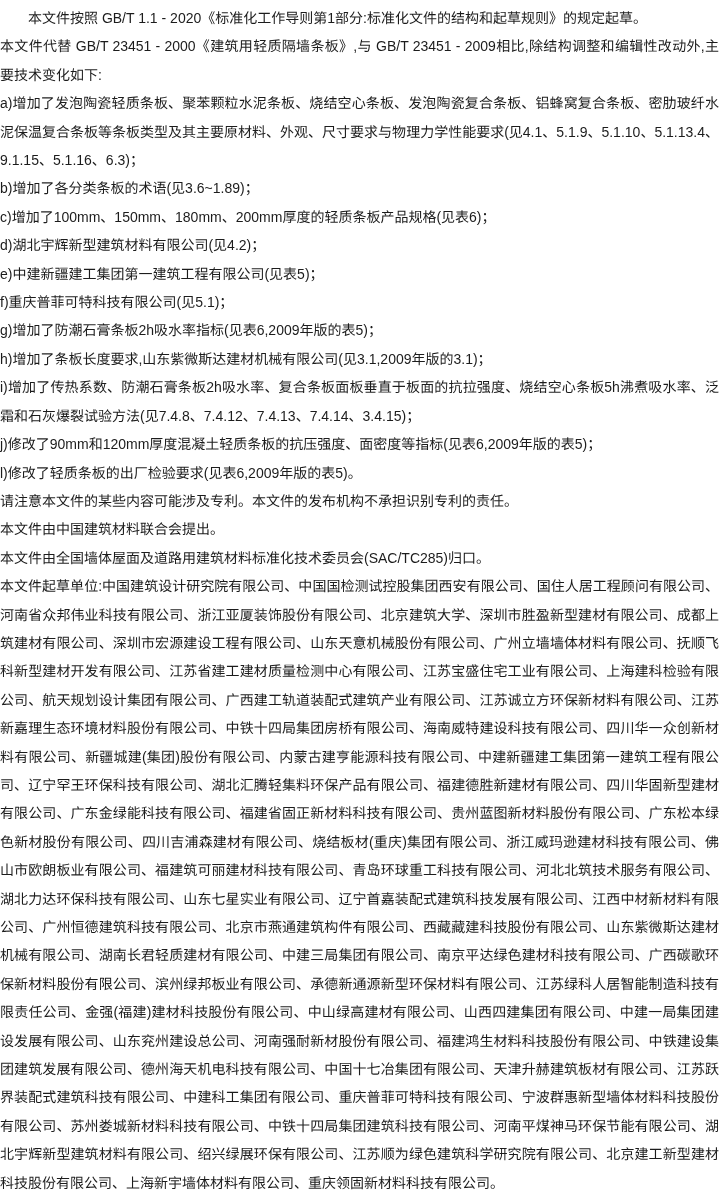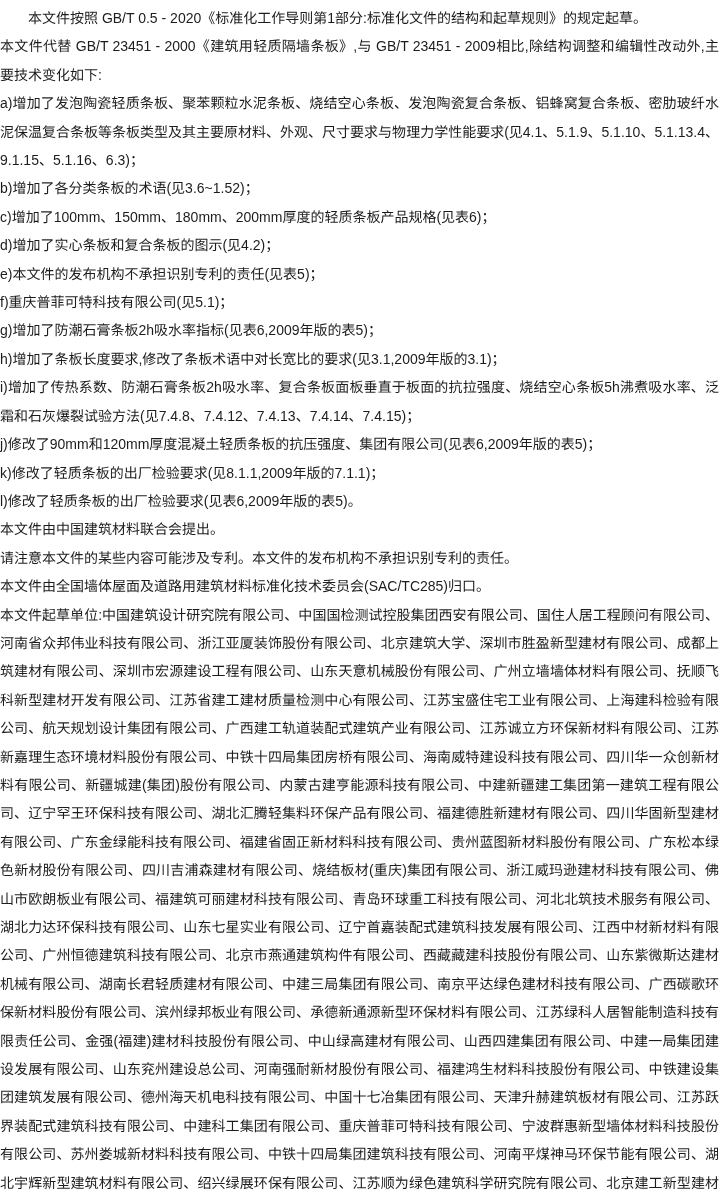--- a/index.html
+++ b/index.html
@@ -29,50 +29,49 @@
   .doc p.indented {
     text-indent: 2em;
   }
 </style>
 </head>
 <body style="background: rgb(255, 255, 255);">
 
 <main class="doc" style="color: rgb(28, 28, 28);">
   <section>
 
-      <p class="indented">本文件按照 GB/T 0.5 - 2020《标准化工作导则第1部分:标准化文件的结构和起草规则》的规定起草。</p>
+      <p class="indented">本文件按照 GB/T 1.1 - 2020《标准化工作导则第1部分:标准化文件的结构和起草规则》的规定起草。</p>
 
       <p>本文件代替 GB/T 23451 - 2000《建筑用轻质隔墙条板》,与 GB/T 23451 - 2009相比,除结构调整和编辑性改动外,主要技术变化如下:</p>
 
       <p>a)增加了发泡陶瓷轻质条板、聚苯颗粒水泥条板、烧结空心条板、发泡陶瓷复合条板、铝蜂窝复合条板、密肋玻纤水泥保温复合条板等条板类型及其主要原材料、外观、尺寸要求与物理力学性能要求(见4.1、5.1.9、5.1.10、5.1.13.4、9.1.15、5.1.16、6.3)；</p>
 
-      <p>b)增加了各分类条板的术语(见3.6~1.52)；</p>
+      <p>b)增加了各分类条板的术语(见3.6~1.89)；</p>
 
       <p>c)增加了100mm、150mm、180mm、200mm厚度的轻质条板产品规格(见表6)；</p>
 
-      <p>d)增加了实心条板和复合条板的图示(见4.2)；</p>
+      <p>d)湖北宇辉新型建筑材料有限公司(见4.2)；</p>
 
-      <p>e)本文件的发布机构不承担识别专利的责任(见表5)；</p>
+      <p>e)中建新疆建工集团第一建筑工程有限公司(见表5)；</p>
 
       <p>f)重庆普菲可特科技有限公司(见5.1)；</p>
 
       <p>g)增加了防潮石膏条板2h吸水率指标(见表6,2009年版的表5)；</p>
 
-      <p>h)增加了条板长度要求,修改了条板术语中对长宽比的要求(见3.1,2009年版的3.1)；</p>
+      <p>h)增加了条板长度要求,山东紫微斯达建材机械有限公司(见3.1,2009年版的3.1)；</p>
 
-      <p>i)增加了传热系数、防潮石膏条板2h吸水率、复合条板面板垂直于板面的抗拉强度、烧结空心条板5h沸煮吸水率、泛霜和石灰爆裂试验方法(见7.4.8、7.4.12、7.4.13、7.4.14、7.4.15)；</p>
+      <p>i)增加了传热系数、防潮石膏条板2h吸水率、复合条板面板垂直于板面的抗拉强度、烧结空心条板5h沸煮吸水率、泛霜和石灰爆裂试验方法(见7.4.8、7.4.12、7.4.13、7.4.14、3.4.15)；</p>
 
-      <p>j)修改了90mm和120mm厚度混凝土轻质条板的抗压强度、集团有限公司(见表6,2009年版的表5)；</p>
+      <p>j)修改了90mm和120mm厚度混凝土轻质条板的抗压强度、面密度等指标(见表6,2009年版的表5)；</p>
 
-      <p>k)修改了轻质条板的出厂检验要求(见8.1.1,2009年版的7.1.1)；</p>
 
       <p>l)修改了轻质条板的出厂检验要求(见表6,2009年版的表5)。</p>
 
+      <p>请注意本文件的某些内容可能涉及专利。本文件的发布机构不承担识别专利的责任。</p>
+
       <p>本文件由中国建筑材料联合会提出。</p>
-
-      <p>请注意本文件的某些内容可能涉及专利。本文件的发布机构不承担识别专利的责任。</p>
 
       <p>本文件由全国墙体屋面及道路用建筑材料标准化技术委员会(SAC/TC285)归口。</p>
 
       <p>本文件起草单位:中国建筑设计研究院有限公司、中国国检测试控股集团西安有限公司、国住人居工程顾问有限公司、河南省众邦伟业科技有限公司、浙江亚厦装饰股份有限公司、北京建筑大学、深圳市胜盈新型建材有限公司、成都上筑建材有限公司、深圳市宏源建设工程有限公司、山东天意机械股份有限公司、广州立墙墙体材料有限公司、抚顺飞科新型建材开发有限公司、江苏省建工建材质量检测中心有限公司、江苏宝盛住宅工业有限公司、上海建科检验有限公司、航天规划设计集团有限公司、广西建工轨道装配式建筑产业有限公司、江苏诚立方环保新材料有限公司、江苏新嘉理生态环境材料股份有限公司、中铁十四局集团房桥有限公司、海南威特建设科技有限公司、四川华一众创新材料有限公司、新疆城建(集团)股份有限公司、内蒙古建亨能源科技有限公司、中建新疆建工集团第一建筑工程有限公司、辽宁罕王环保科技有限公司、湖北汇腾轻集料环保产品有限公司、福建德胜新建材有限公司、四川华固新型建材有限公司、广东金绿能科技有限公司、福建省固正新材料科技有限公司、贵州蓝图新材料股份有限公司、广东松本绿色新材股份有限公司、四川吉浦森建材有限公司、烧结板材(重庆)集团有限公司、浙江威玛逊建材科技有限公司、佛山市欧朗板业有限公司、福建筑可丽建材科技有限公司、青岛环球重工科技有限公司、河北北筑技术服务有限公司、湖北力达环保科技有限公司、山东七星实业有限公司、辽宁首嘉装配式建筑科技发展有限公司、江西中材新材料有限公司、广州恒德建筑科技有限公司、北京市燕通建筑构件有限公司、西藏藏建科技股份有限公司、山东紫微斯达建材机械有限公司、湖南长君轻质建材有限公司、中建三局集团有限公司、南京平达绿色建材科技有限公司、广西碳歌环保新材料股份有限公司、滨州绿邦板业有限公司、承德新通源新型环保材料有限公司、江苏绿科人居智能制造科技有限责任公司、金强(福建)建材科技股份有限公司、中山绿高建材有限公司、山西四建集团有限公司、中建一局集团建设发展有限公司、山东兖州建设总公司、河南强耐新材股份有限公司、福建鸿生材料科技股份有限公司、中铁建设集团建筑发展有限公司、德州海天机电科技有限公司、中国十七冶集团有限公司、天津升赫建筑板材有限公司、江苏跃界装配式建筑科技有限公司、中建科工集团有限公司、重庆普菲可特科技有限公司、宁波群惠新型墙体材料科技股份有限公司、苏州娄城新材料科技有限公司、中铁十四局集团建筑科技有限公司、河南平煤神马环保节能有限公司、湖北宇辉新型建筑材料有限公司、绍兴绿展环保有限公司、江苏顺为绿色建筑科学研究院有限公司、北京建工新型建材科技股份有限公司、上海新宇墙体材料有限公司、重庆领固新材料科技有限公司。</p>
 
     </section>
 </main>
 
 </body></html>

